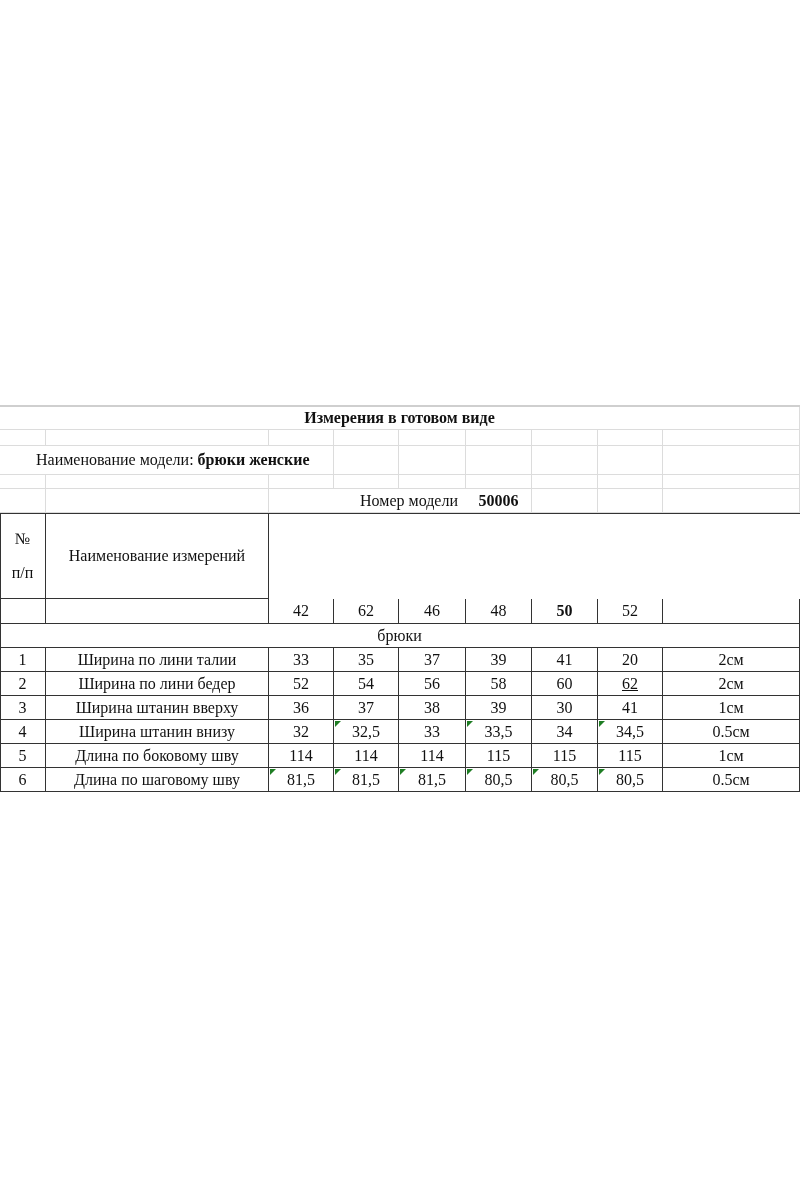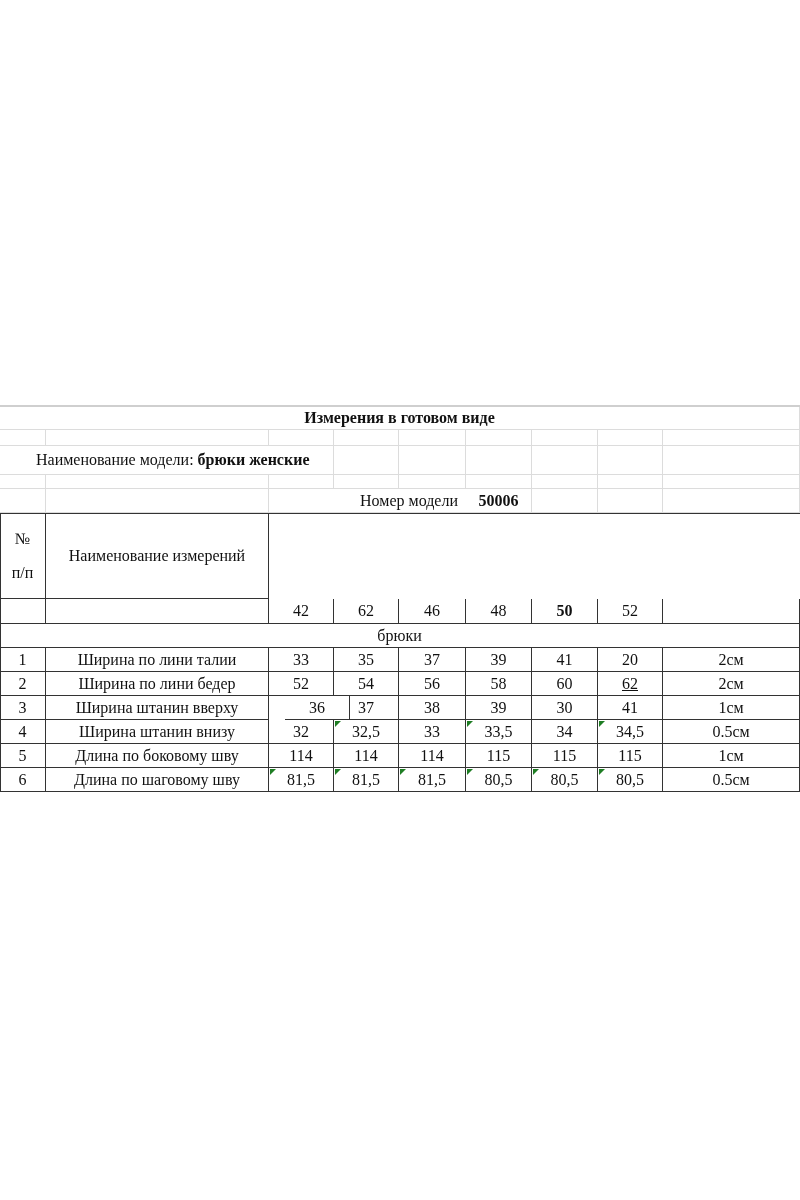--- a/index.html
+++ b/index.html
@@ -167,21 +167,21 @@
         </div>
         <div class="cell b" style="left:662px;top:158px;width:137px;height:24px;">
           <span>2см</span>
         </div>
         <div class="cell b" style="left:-1px;top:182px;width:46px;height:24px;">
           <span>3</span>
         </div>
         <div class="cell b" style="left:45px;top:182px;width:223px;height:24px;">
           <span>Ширина штанин вверху</span>
         </div>
-        <div class="cell b" style="left:284px;top:182px;width:65px;height:24px;">
+        <div class="cell b" style="left:268px;top:182px;width:65px;height:24px;">
           <span>36</span>
         </div>
         <div class="cell b" style="left:333px;top:182px;width:65px;height:24px;">
           <span>37</span>
         </div>
         <div class="cell b" style="left:398px;top:182px;width:67px;height:24px;">
           <span>38</span>
         </div>
         <div class="cell b" style="left:465px;top:182px;width:66px;height:24px;">
           <span>39</span>

